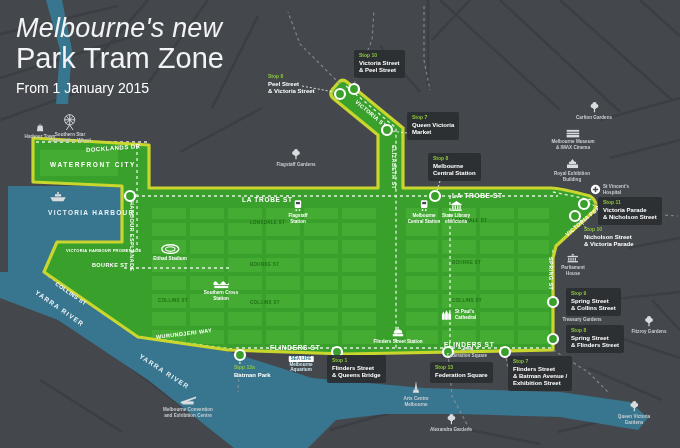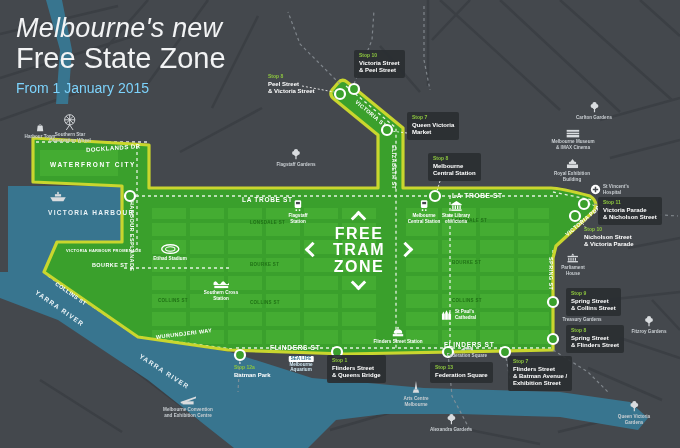--- a/index.html
+++ b/index.html
@@ -8,21 +8,21 @@
   svg.map{position:absolute;left:0;top:0;width:680px;height:448px;}
   .streets{stroke:#3b3f44;stroke-width:2.5;fill:none;}
   .tramline{stroke:#ffffff;stroke-width:1.3;stroke-dasharray:3 3;fill:none;opacity:.85;}
   .grayline{stroke:#8e959b;stroke-width:1.2;stroke-dasharray:3 3;fill:none;opacity:.8;}
   .connector{stroke:#ffffff;stroke-width:.9;stroke-dasharray:2 2;fill:none;opacity:.9;}
   .labels{position:absolute;left:0;top:0;width:680px;height:448px;}
   
   .title{position:absolute;left:16px;top:14px;color:#f2f3f4;line-height:1.08;}
   .title .t1{font-size:27px;font-weight:400;letter-spacing:.2px;font-style:italic;}
   .title .t2{font-size:29px;font-weight:400;}
-  .title .sub{font-size:14px;margin-top:7px;color:#7dd3fc;}
+  .title .sub{font-size:14px;margin-top:7px;color:#ffffff;}
   
   .street-label{position:absolute;white-space:nowrap;transform-origin:0 50%;color:#fff;font-weight:700;}
   .s-on-zone{font-size:6px;letter-spacing:.5px;}
   .s-on-zone-bold{font-size:6.5px;letter-spacing:.7px;}
   .s-on-zone-small{font-size:5.5px;letter-spacing:.4px;}
   .s-on-zone-tiny{font-size:4px;letter-spacing:.3px;}
   .s-on-zone-spaced{font-size:6.5px;letter-spacing:1.6px;}
   .s-on-water{font-size:6.5px;letter-spacing:1.3px;color:#e9f2f6;}
   .s-inner{font-size:4.5px;color:#1f7015;letter-spacing:.3px;}
   
@@ -602,29 +602,20 @@
             </g>
           </svg>
         </span>
         <div>
           <div class="lm-line0">Queen Victoria</div>
           <div class="lm-line1">Gardens</div>
         </div>
       </div>
     </div>
 
-  <div class="ftz">
-    <span class="chev c-up"></span>
-    <span class="chev c-right"></span>
-    <span class="chev c-down"></span>
-    <span class="chev c-left"></span>
-    <div class="ln">FREE</div>
-    <div class="ln">TRAM</div>
-    <div class="ln">ZONE</div>
-  </div>
 
   <div class="title">
     <div class="t1">Melbourne's new</div>
-    <div class="t2">Free State Zone</div>
+    <div class="t2">Park Tram Zone</div>
     <div class="sub">From 1 January 2015</div>
   </div>
 
 </div>
 
 </body></html>

